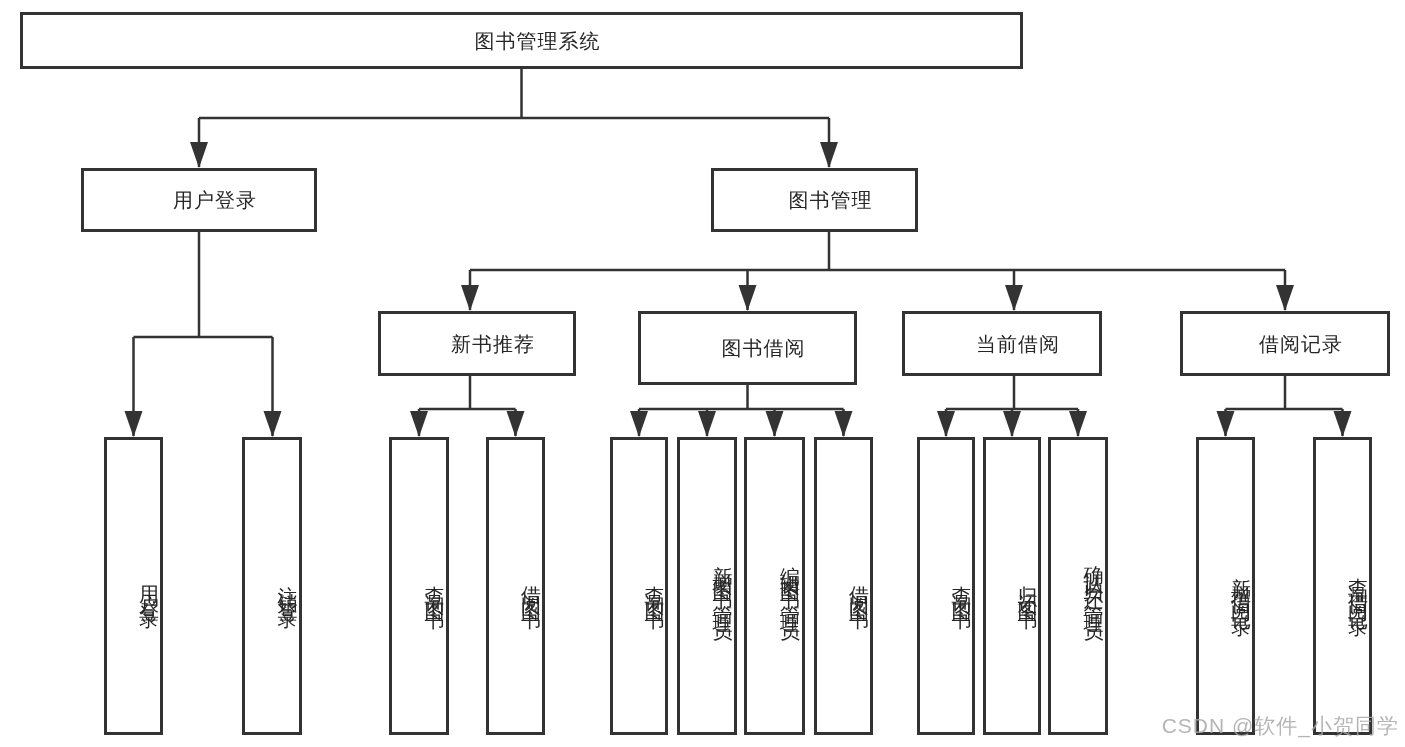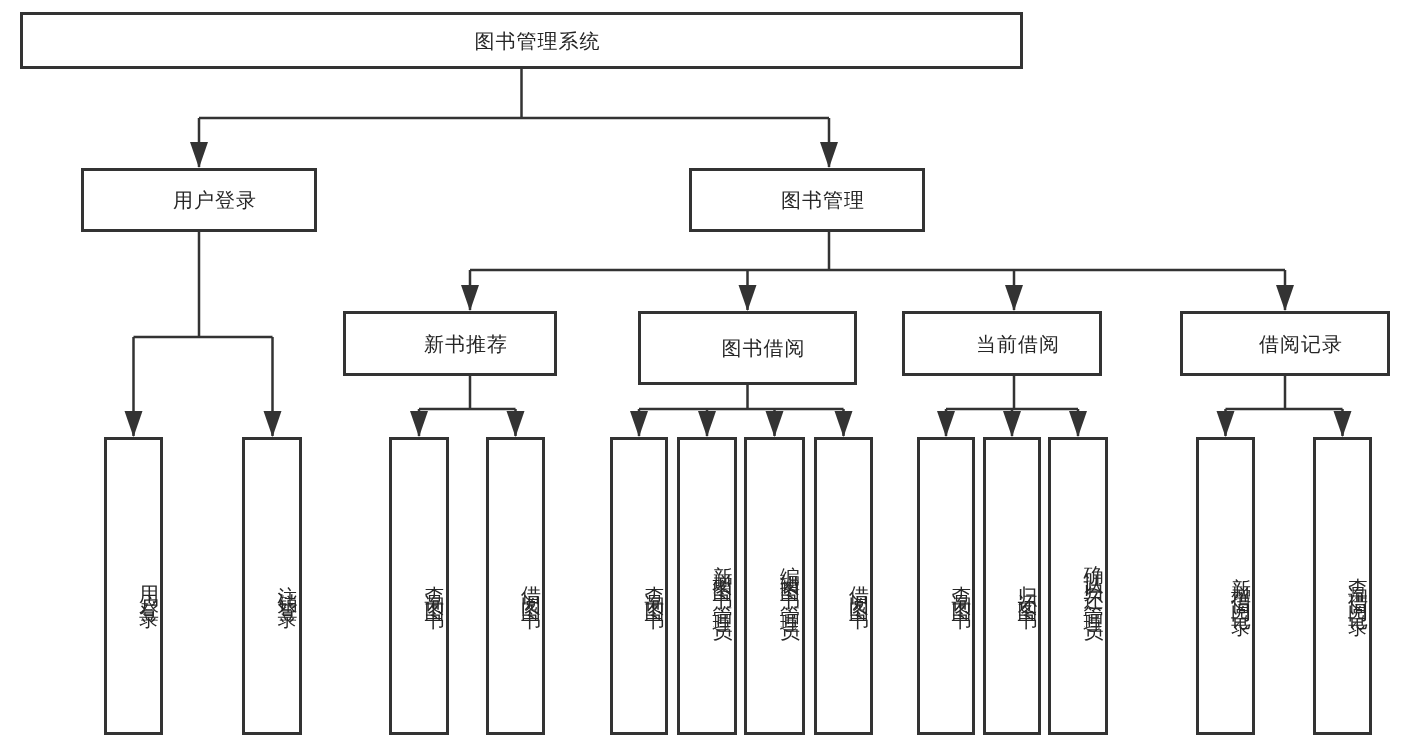--- a/index.html
+++ b/index.html
@@ -91,25 +91,25 @@
       </g>
   </svg>
 
   <div class="node horiz" style="left:20px;top:12px;width:1003px;height:57px">
     <span>图书管理系统</span>
   </div>
 
   <div class="node horiz" style="left:81px;top:168px;width:236px;height:64px">
     <span>用户登录</span>
   </div>
-  <div class="node horiz" style="left:689px;top:168px;width:236px;height:64px">
+  <div class="node horiz" style="left:711px;top:168px;width:207px;height:64px">
     <span>图书管理</span>
   </div>
 
-  <div class="node horiz" style="left:343px;top:311px;width:214px;height:65px">
+  <div class="node horiz" style="left:378px;top:311px;width:198px;height:65px">
     <span>新书推荐</span>
   </div>
   <div class="node horiz" style="left:638px;top:311px;width:219px;height:74px">
     <span>图书借阅</span>
   </div>
   <div class="node horiz" style="left:902px;top:311px;width:200px;height:65px">
     <span>当前借阅</span>
   </div>
   <div class="node horiz" style="left:1180px;top:311px;width:210px;height:65px">
     <span>借阅记录</span>
@@ -152,13 +152,14 @@
     <span>确认归还（管理员）</span>
   </div>
 
   <div class="node vert" style="left:1196px;top:437px;width:59px;height:298px">
     <span>新增借阅记录</span>
   </div>
   <div class="node vert" style="left:1313px;top:437px;width:59px;height:298px">
     <span>查询借阅记录</span>
   </div>
 
+  <div class="watermark">CSDN @软件_小贺同学</div>
 </div>
 
 </body></html>

